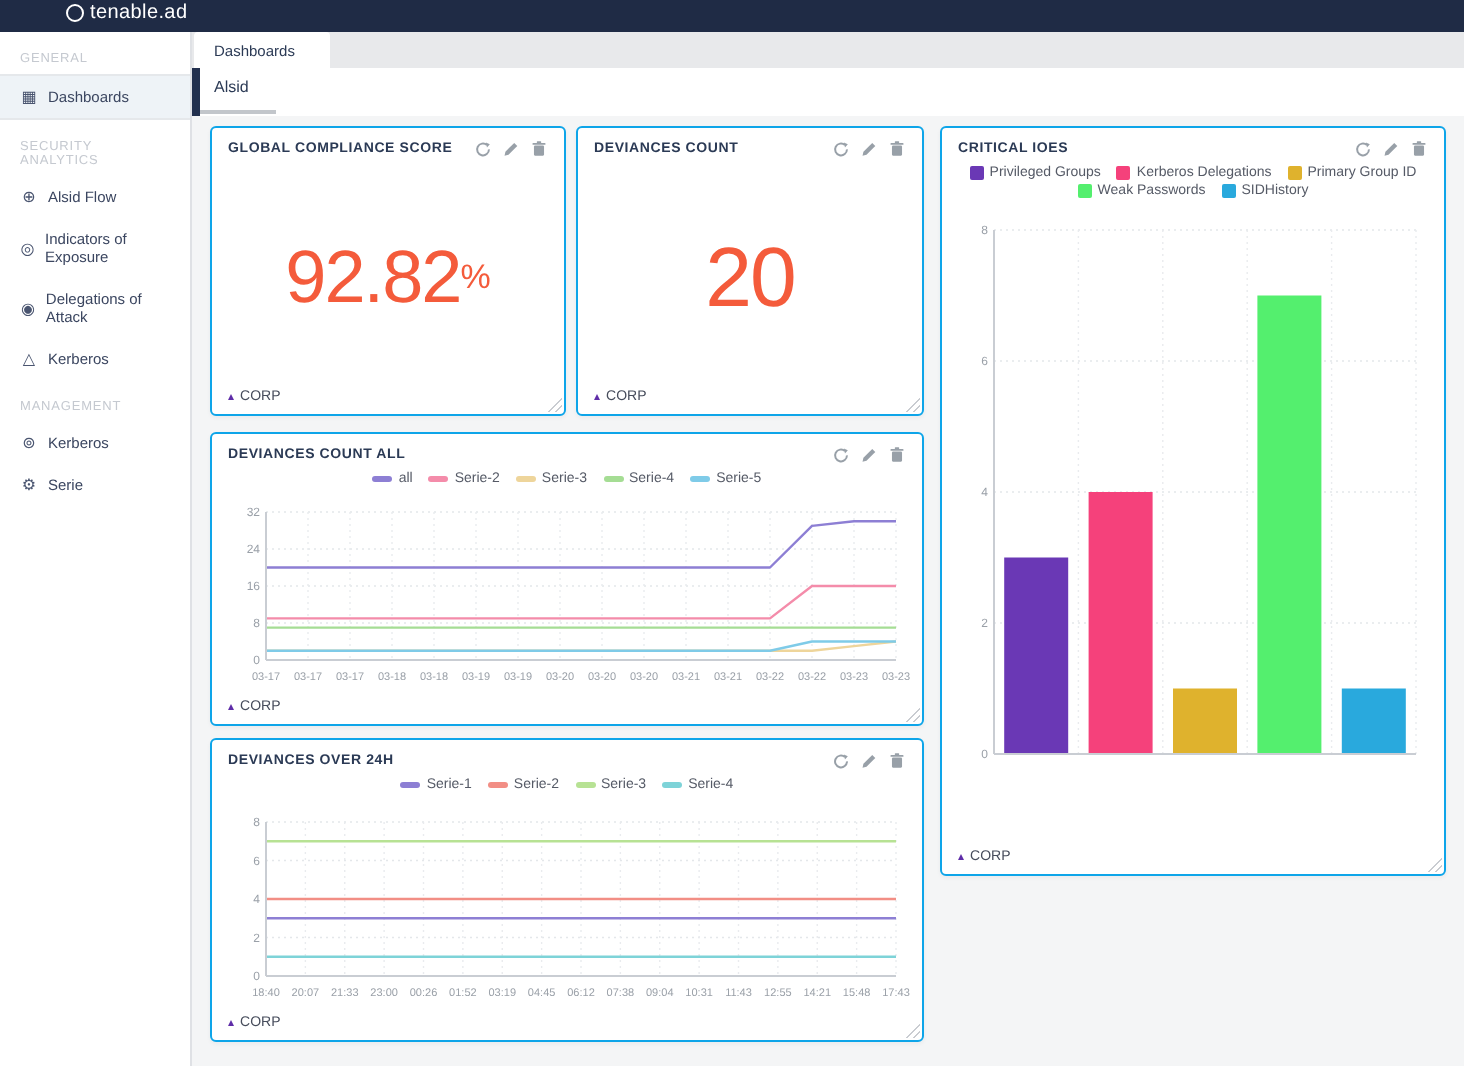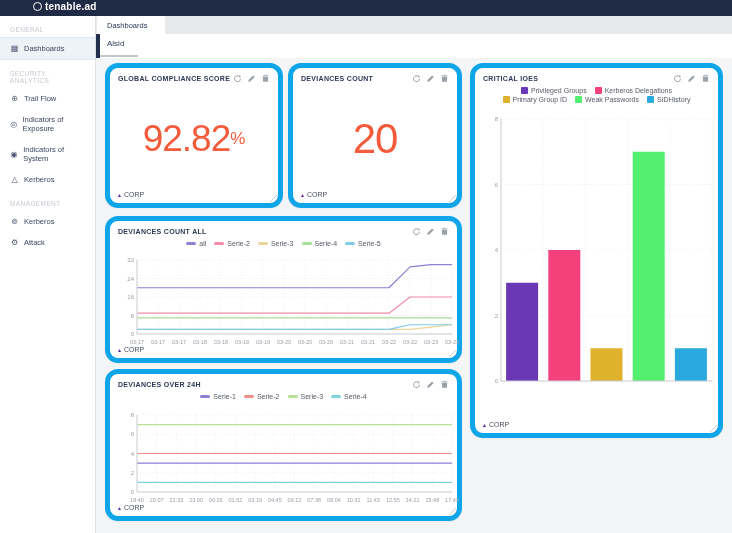--- a/index.html
+++ b/index.html
@@ -3,41 +3,41 @@
 <meta charset="utf-8">
 <style>
   * { margin:0; padding:0; box-sizing:border-box; }
   html,body { width:732px; height:533px; background:#fff; font-family:"Liberation Sans", sans-serif; }
   #app { position:relative; width:732px; height:533px; overflow:hidden; background:#fff; }
 
   
   .topbar { position:absolute; left:0; top:0; width:732px; height:16px; background:#1f2b45; }
   .logo { position:absolute; left:33px; top:1px; display:flex; align-items:center; gap:3px; }
   .logo-ring { width:9px; height:9px; border:1.6px solid #fff; border-radius:50%; display:inline-block; }
-  .logo-text { color:#fff; font-size:10px; font-weight:bold; letter-spacing:.2px; }
+  .logo-text { color:#fff; font-size:10px; font-weight:normal; letter-spacing:.2px; }
 
   
   .sidebar { position:absolute; left:0; top:16px; width:96px; height:517px; background:#fff; border-right:1px solid #dfe1e5; }
   .side-section-label { font-size:6.5px; color:#c5c9d0; letter-spacing:.4px; padding:10px 10px 4px 10px; text-transform:uppercase; }
   .side-item { display:flex; align-items:center; gap:5px; padding:6px 10px; font-size:7.5px; color:#3b4660; cursor:pointer; }
   .side-item .icn { font-size:8px; color:#4a5570; width:9px; text-align:center; }
   .side-item.active { background:#eef3f7; border-top:1px solid #e5e8eb; border-bottom:1px solid #e5e8eb; }
 
   
   .content { position:absolute; left:96px; top:16px; right:0; bottom:0; }
   .tabrow { position:absolute; left:0; top:0; right:0; height:18px; background:#e8e9eb; }
   .tab-active { position:absolute; left:1px; top:0; height:18px; min-width:68px; background:#fff; border-radius:2px 2px 0 0; display:flex; align-items:center; padding:0 10px; font-size:7.5px; color:#2b3a55; }
   .subtabrow { position:absolute; left:0; top:18px; right:0; height:24px; background:#fff; }
   .subtab-accent { position:absolute; left:0; top:0; width:4px; height:24px; background:#22304e; }
   .subtab { position:absolute; left:11px; top:5px; font-size:8px; color:#2b3a55; }
   .subtab-underline { position:absolute; left:4px; top:21px; width:38px; height:2px; background:#c2c6cb; }
 
   
   .main { position:absolute; left:0; top:42px; right:0; bottom:0; background:#f4f5f6; }
-  .card { position:absolute; background:#fff; border:5px solid #0ea5e9; border-radius:13px; box-shadow:0 1px 2px rgba(40,50,70,.05); }
+  .card { position:absolute; background:#fff; border:1px solid #0ea5e9; border-radius:3px; box-shadow:0 1px 2px rgba(40,50,70,.05); }
   .card-head { display:flex; justify-content:space-between; align-items:center; padding:6px 8px 2px 8px; }
   .card-title { font-size:7px; font-weight:bold; color:#2b3a55; letter-spacing:.3px; }
   .card-actions { display:flex; gap:5px; }
   .card-actions .act { width:9px; height:9px; cursor:pointer; }
   .card-actions svg { display:block; }
   .card-foot { position:absolute; left:8px; bottom:5px; display:flex; align-items:center; gap:3px; font-size:7px; color:#474d5c; cursor:pointer; }
   .corp-tri { color:#5f2da8; font-size:6px; line-height:1; }
   .resize-handle { position:absolute; right:1px; bottom:1px; width:8px; height:8px; cursor:nwse-resize;
       background:linear-gradient(135deg, transparent 0 55%, #c9ccd1 55% 62%, transparent 62% 76%, #c9ccd1 76% 83%, transparent 83%); }
 
@@ -75,42 +75,42 @@
 
   <div class="sidebar">
     <div class="side-section-label">GENERAL</div>
     <div class="side-item active">
       <span class="icn">▦</span>
       <span>Dashboards</span>
     </div>
     <div class="side-section-label">SECURITY ANALYTICS</div>
     <div class="side-item">
       <span class="icn">⊕</span>
-      <span>Trail Flow</span>
+      <span>Alsid Flow</span>
     </div>
     <div class="side-item">
       <span class="icn">◎</span>
       <span>Indicators of Exposure</span>
     </div>
     <div class="side-item">
       <span class="icn">◉</span>
-      <span>Indicators of System</span>
+      <span>Delegations of Attack</span>
     </div>
     <div class="side-item">
       <span class="icn">△</span>
       <span>Kerberos</span>
     </div>
     <div class="side-section-label">MANAGEMENT</div>
     <div class="side-item">
       <span class="icn">⊚</span>
       <span>Kerberos</span>
     </div>
     <div class="side-item">
       <span class="icn">⚙</span>
-      <span>Attack</span>
+      <span>Serie</span>
     </div>
   </div>
 
   <div class="content">
     <div class="tabrow">
       <div class="tab-active">Dashboards</div>
     </div>
     <div class="subtabrow">
       <div class="subtab-accent"></div>
       <div class="subtab">Alsid</div>

